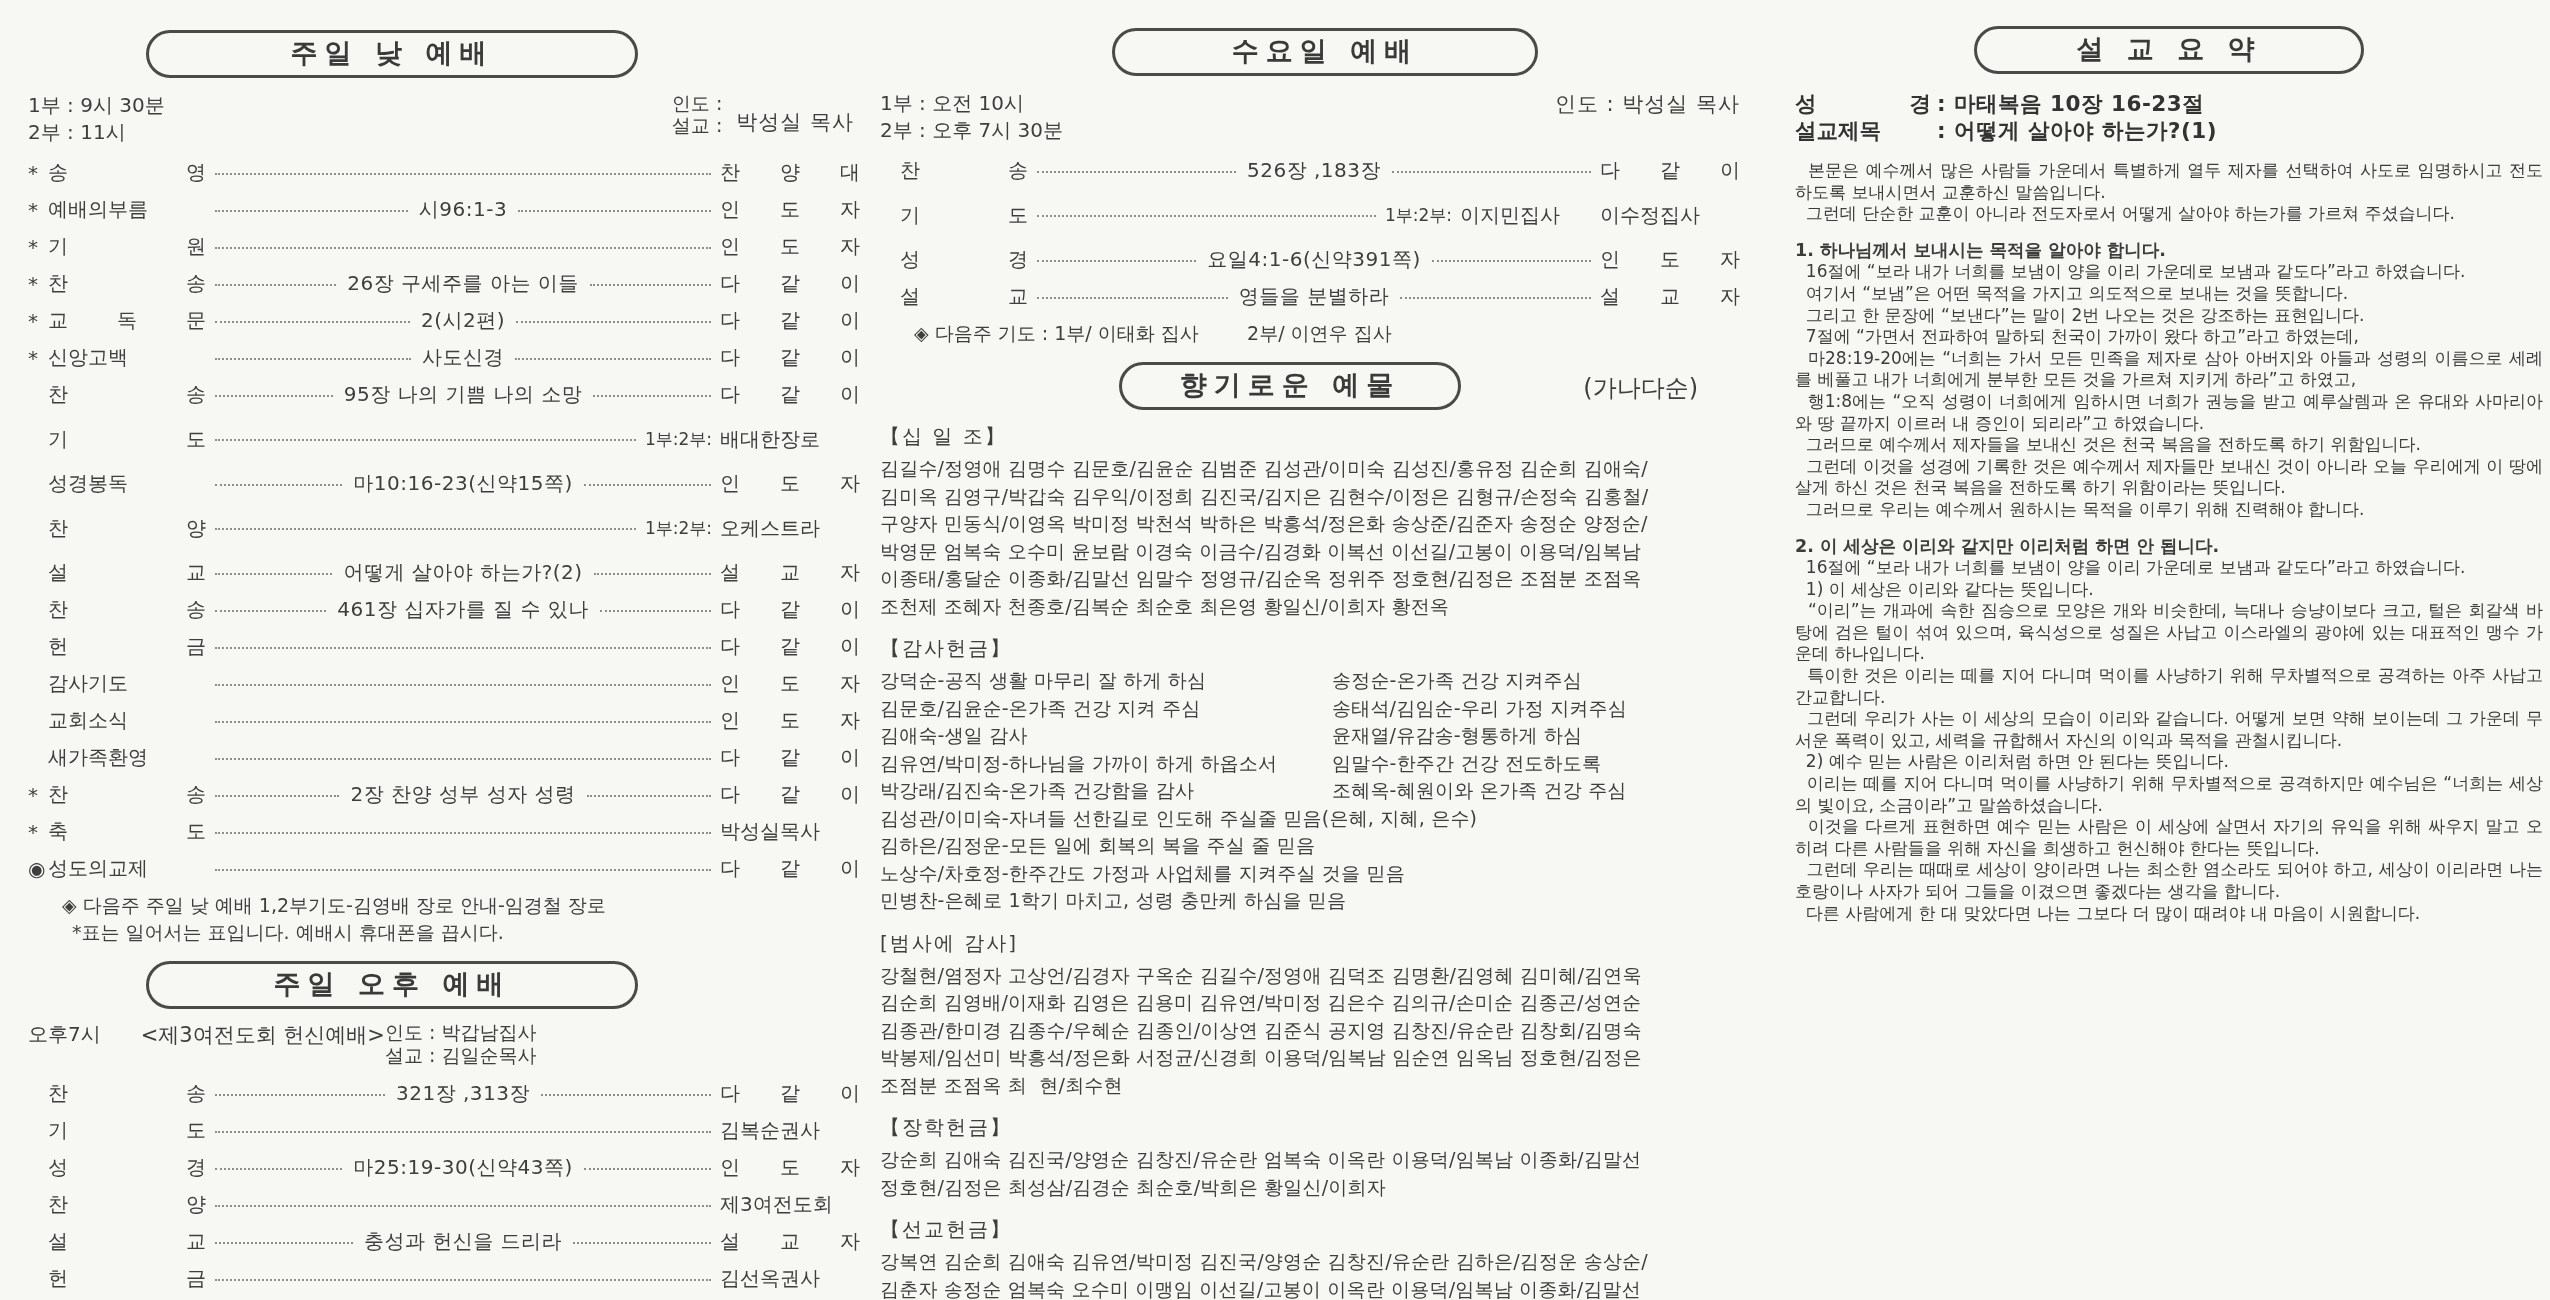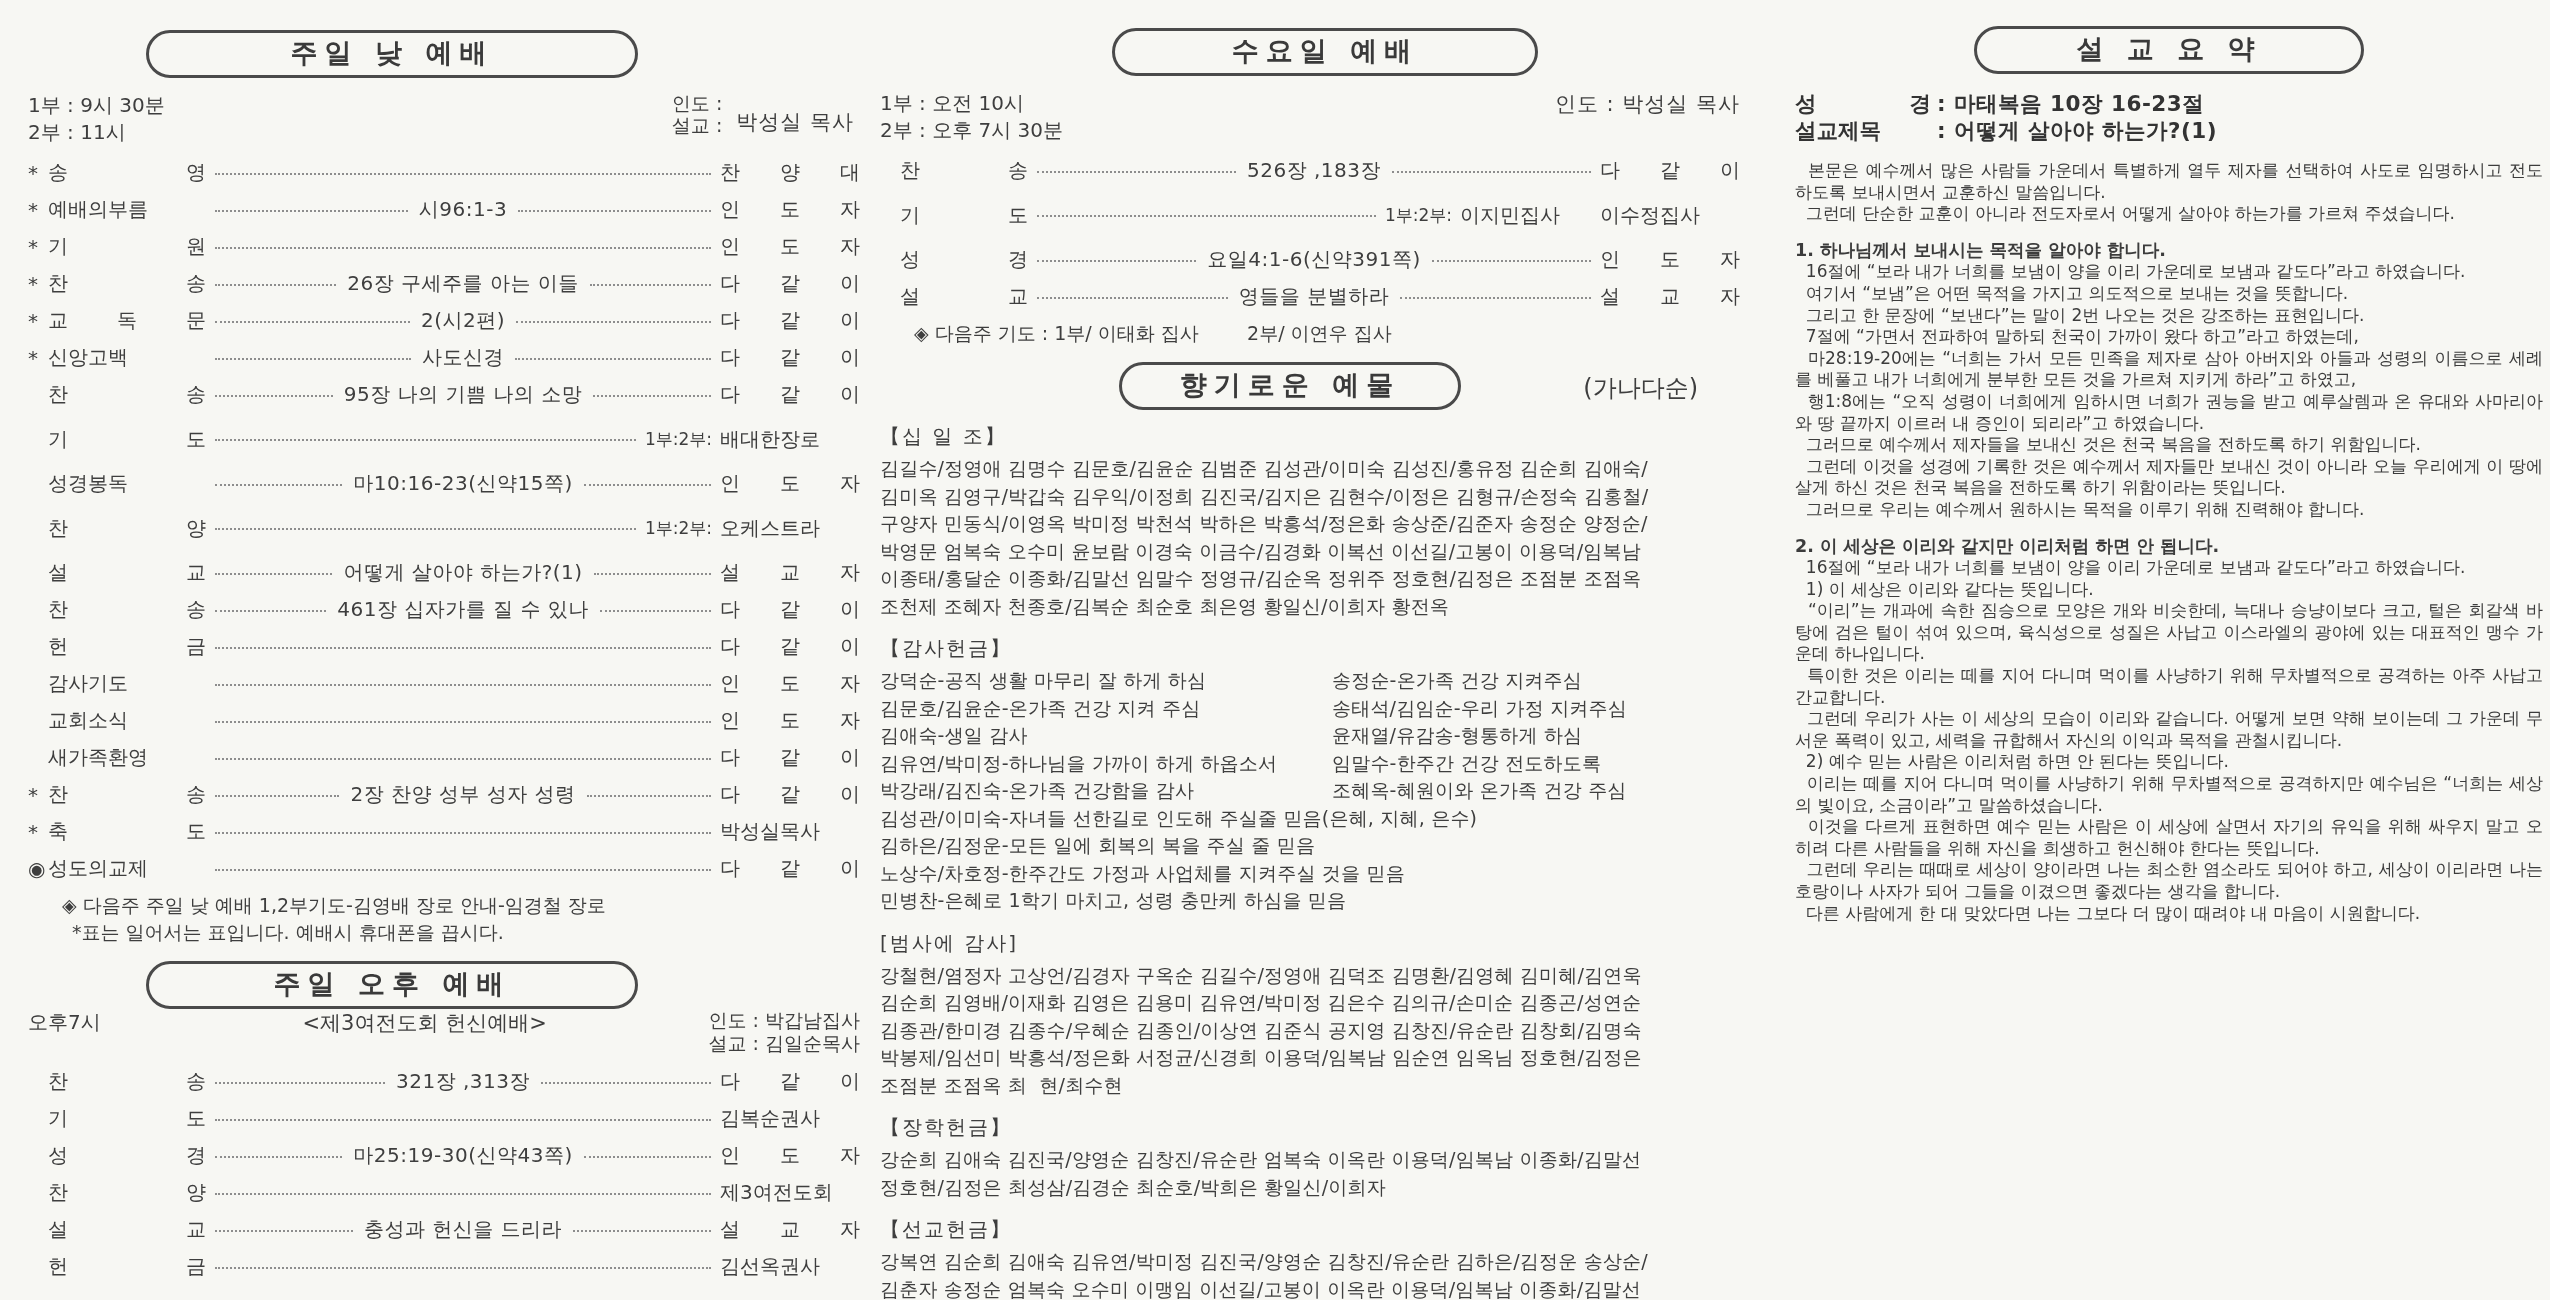--- a/index.html
+++ b/index.html
@@ -41,21 +41,21 @@
   #col-mid .lbl{width:128px}
   .leader{flex:1;border-bottom:2px dotted #8d8d8d;height:14px;margin:0 9px;align-self:center;transform:translateY(-6px)}
   .item{padding:0 2px;letter-spacing:0.5px}
   .resp{display:inline-block;width:140px;text-align:justify;text-align-last:justify;-moz-text-align-last:justify}
   .parts{display:flex;align-items:flex-end;font-size:17px;line-height:20px;margin-right:8px}
   .resp-stack{display:flex;flex-direction:row;justify-content:flex-end}
   .resp-stack .resp{line-height:25px}
 
   .note{font-size:19px;line-height:25px;margin:6px 0 0 34px;white-space:pre}
   .note2{font-size:19px;line-height:25px;margin:2px 0 0 44px;white-space:pre}
-  .eve-head{display:flex;justify-content:space-between;align-items:flex-start;font-size:20px}
+  .eve-head{display:flex;justify-content:flex-start;align-items:flex-start;margin-top:12px;font-size:20px}
   .eve-sub{font-size:21px;margin-left:40px}
 
   .off-sec{margin-top:15px}
   .off-title{font-size:20px;letter-spacing:2px;margin-bottom:5px}
   .off-line{font-size:19px;line-height:27.5px;white-space:pre-wrap;letter-spacing:0.2px}
   .off-pair{display:flex}
   .off-pair .pl{width:452px}
   .off-pair .pr{flex:1}
 
   .def-block{margin-top:16px}
@@ -165,21 +165,21 @@
         <span class="parts">
           <span class="part">1부:</span>
           <span class="part">2부:</span>
         </span>
         <span class="resp">오케스트라</span>
       </div>
       <div class="svc-row">
         <span class="mark"></span>
         <span class="lbl">설 교</span>
         <span class="leader"></span>
-        <span class="item">어떻게 살아야 하는가?(1)</span>
+        <span class="item">어떻게 살아야 하는가?(2)</span>
         <span class="leader"></span>
         <span class="resp">설 교 자</span>
       </div>
       <div class="svc-row">
         <span class="mark"></span>
         <span class="lbl">찬 송</span>
         <span class="leader"></span>
         <span class="item">461장 십자가를 질 수 있나</span>
         <span class="leader"></span>
         <span class="resp">다 같 이</span>

